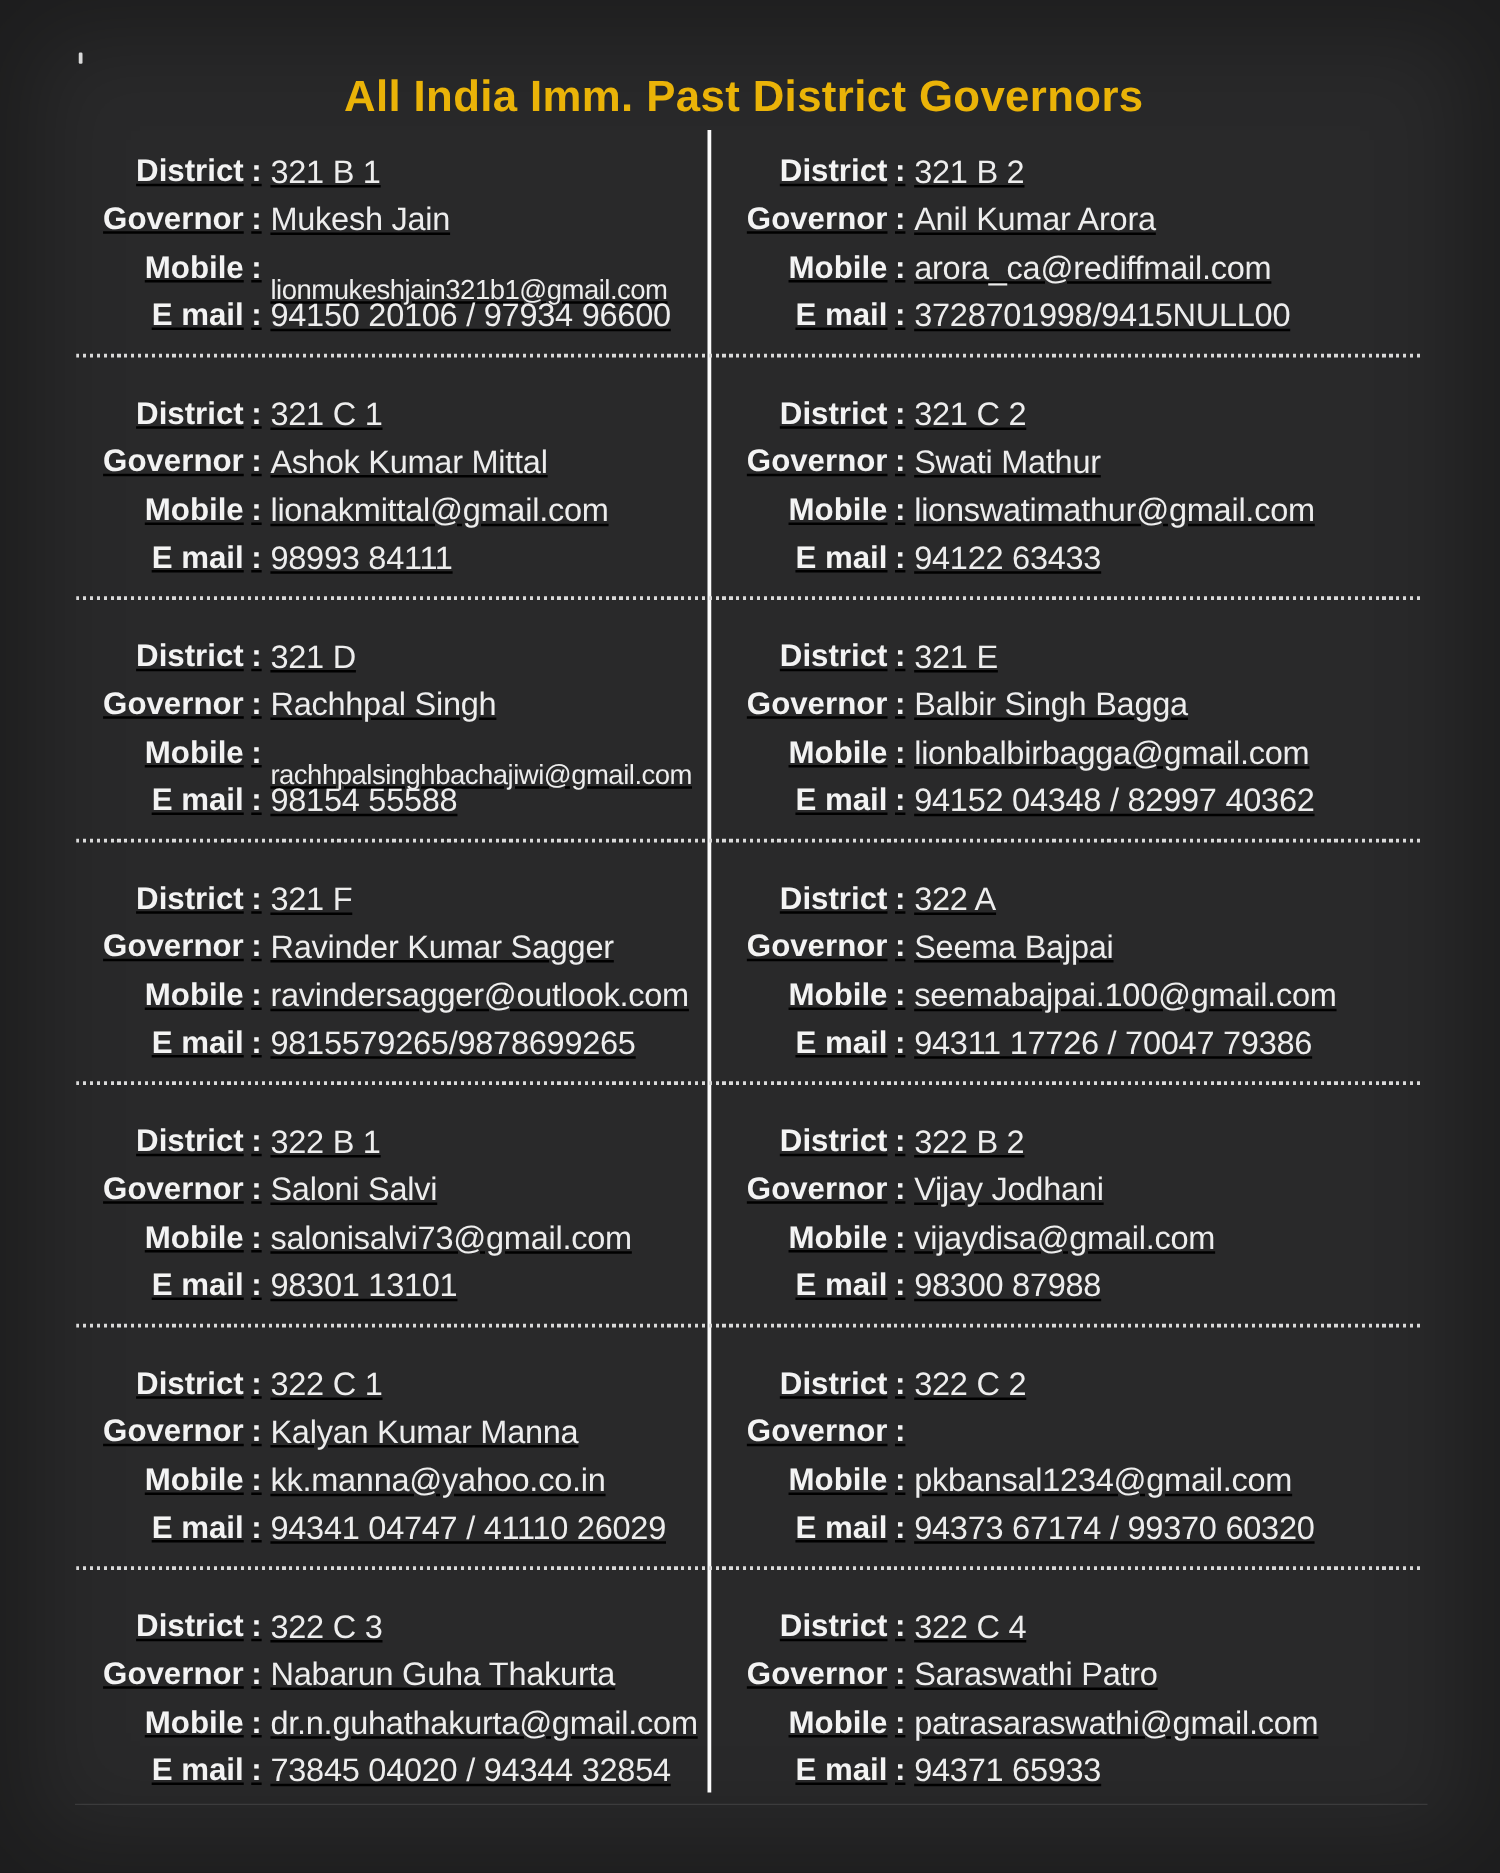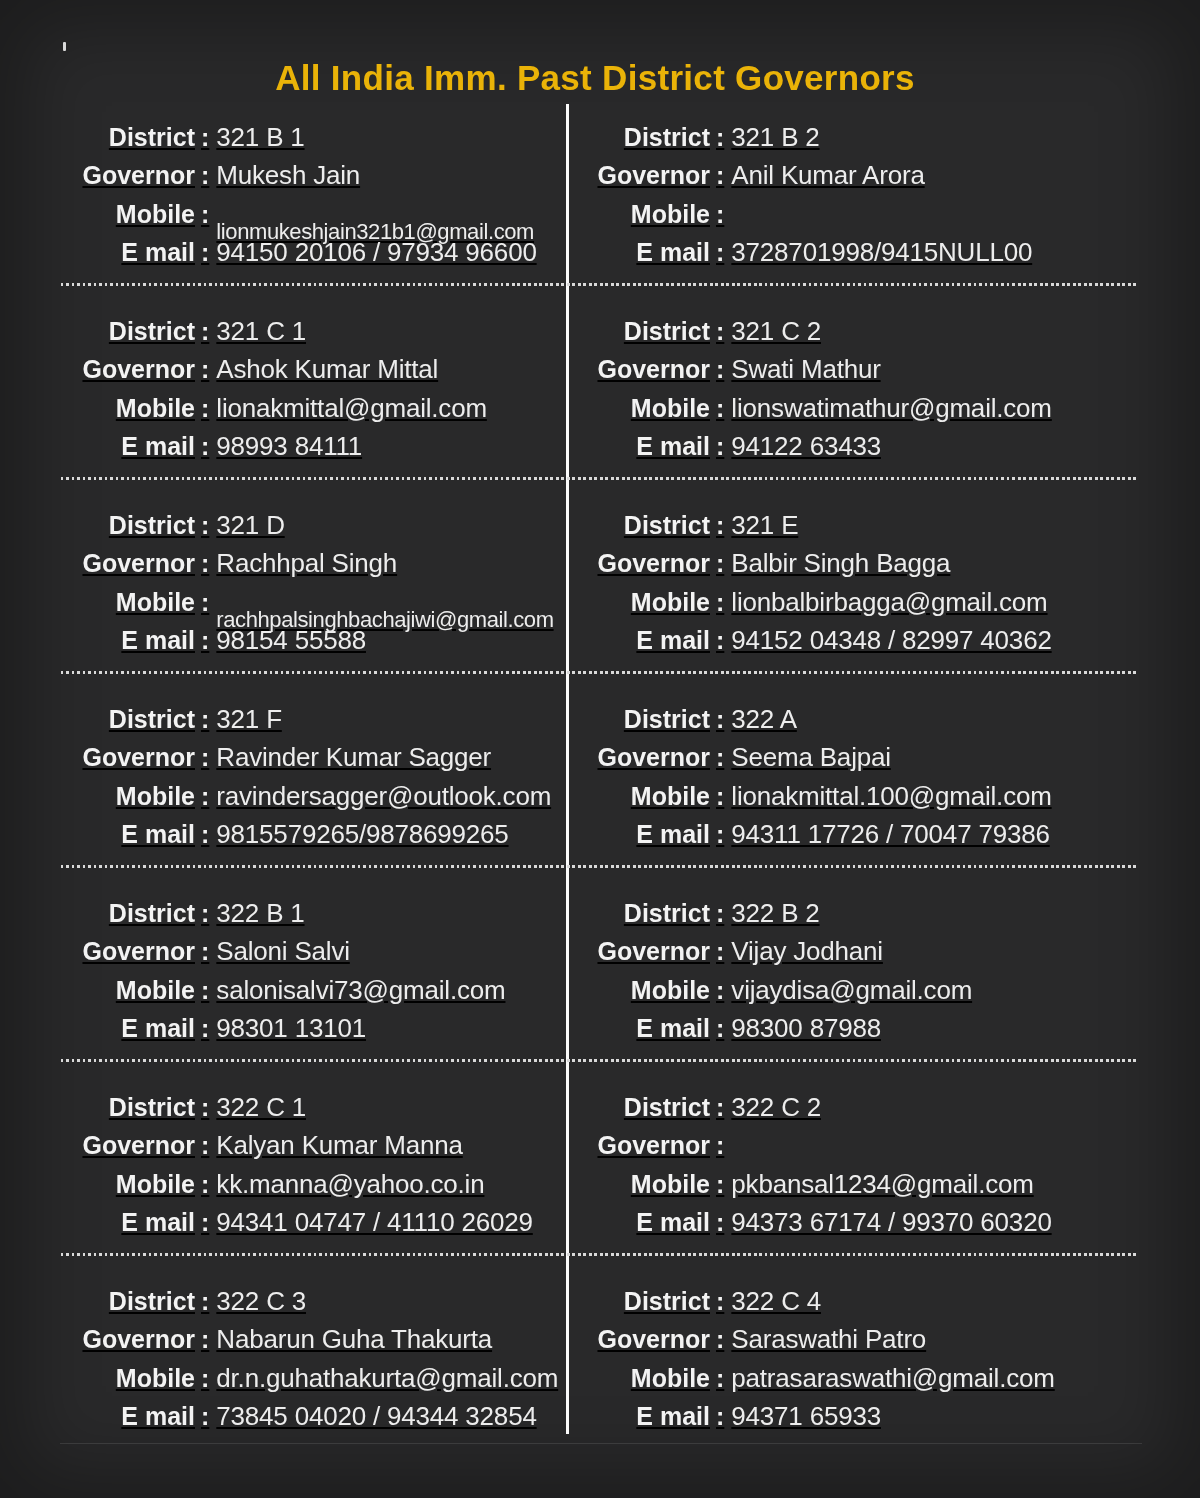--- a/index.html
+++ b/index.html
@@ -92,20 +92,21 @@
             <span class="val">321 B 2</span>
           </div>
         <div class="line">
             <span class="lbl">Governor</span>
             <span class="sep">:</span>
             <span class="val">Anil Kumar Arora</span>
           </div>
         <div class="line">
             <span class="lbl">Mobile</span>
             <span class="sep">:</span>
+            <span class="val">arora_ca@rediffmail.com</span>
           </div>
         <div class="line">
             <span class="lbl">E mail</span>
             <span class="sep">:</span>
             <span class="val">3728701998/9415NULL00</span>
           </div>
       </div>
     </div>
     <div class="dotsep"></div>
 
@@ -235,21 +236,21 @@
             <span class="val">322 A</span>
           </div>
         <div class="line">
             <span class="lbl">Governor</span>
             <span class="sep">:</span>
             <span class="val">Seema Bajpai</span>
           </div>
         <div class="line">
             <span class="lbl">Mobile</span>
             <span class="sep">:</span>
-            <span class="val">lionakmittal.100@gmail.com</span>
+            <span class="val">seemabajpai.100@gmail.com</span>
           </div>
         <div class="line">
             <span class="lbl">E mail</span>
             <span class="sep">:</span>
             <span class="val">94311 17726 / 70047 79386</span>
           </div>
       </div>
     </div>
     <div class="dotsep"></div>
 

